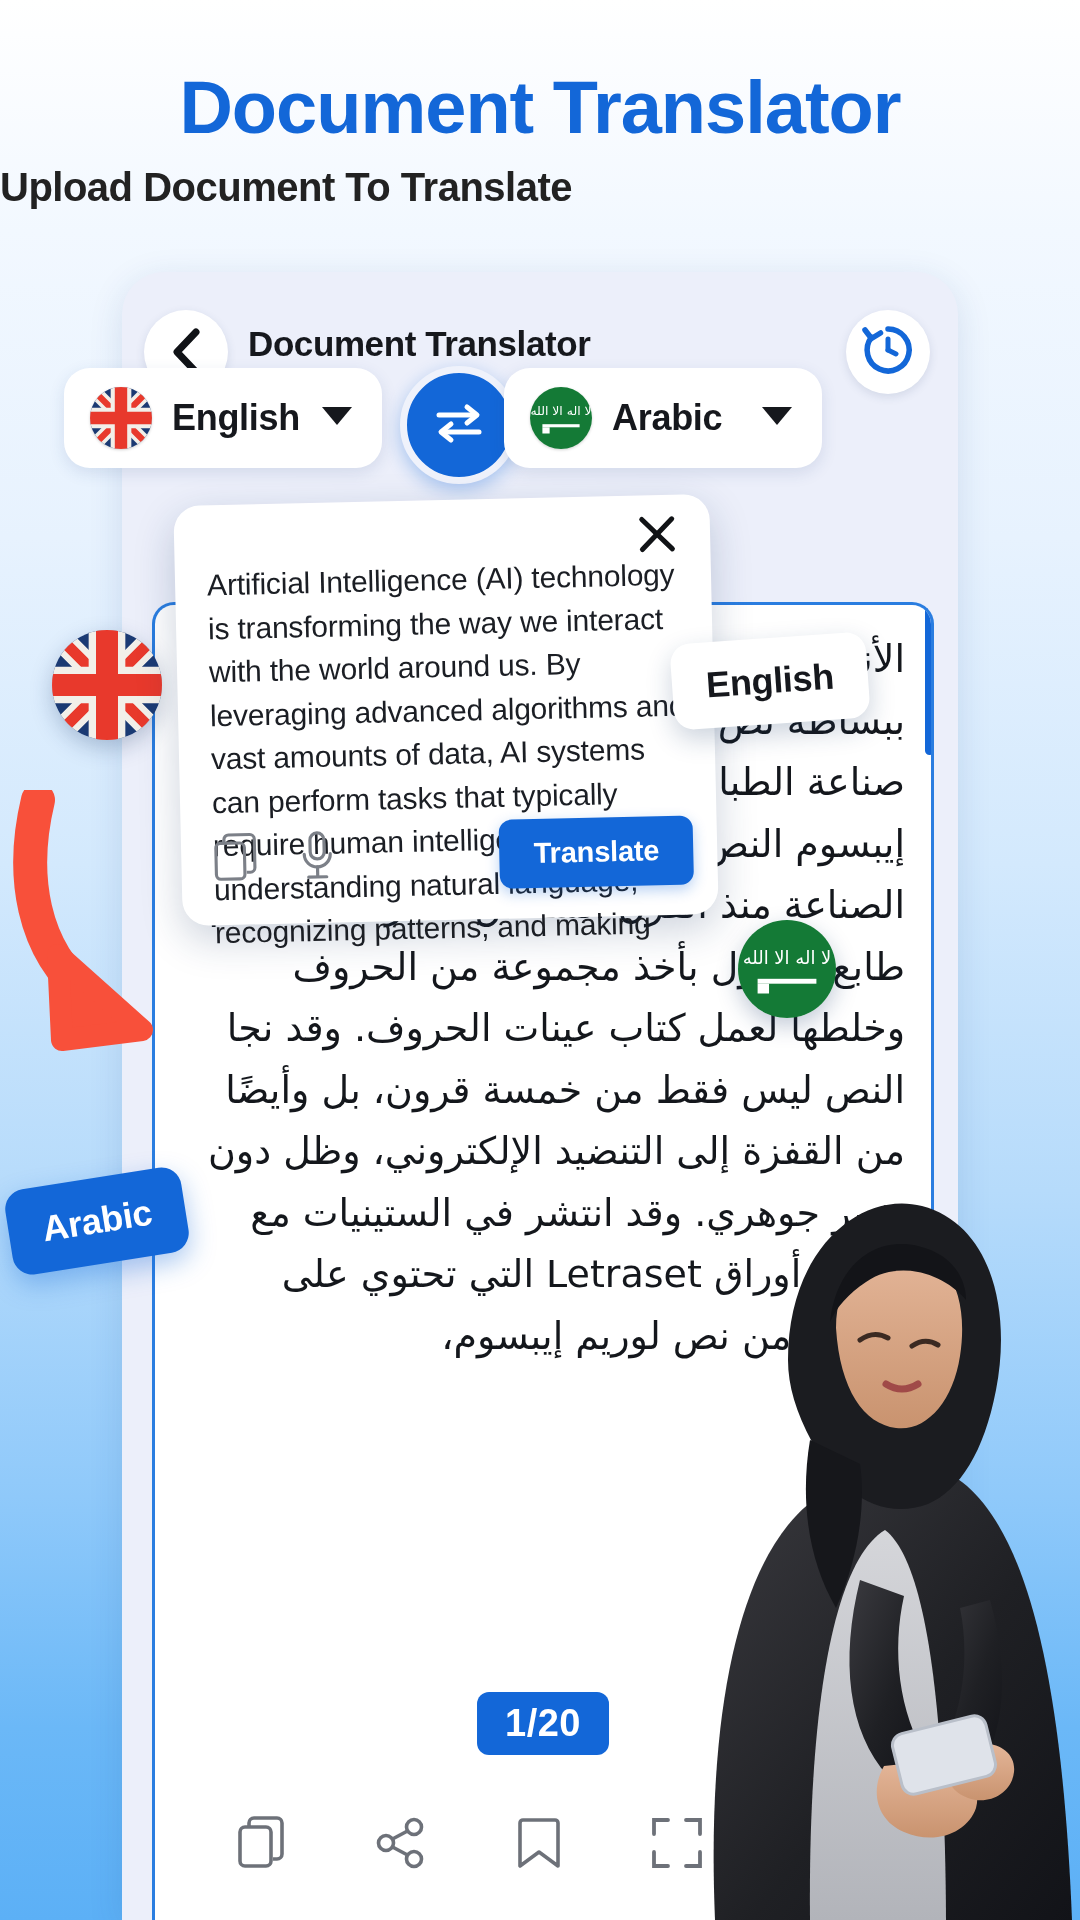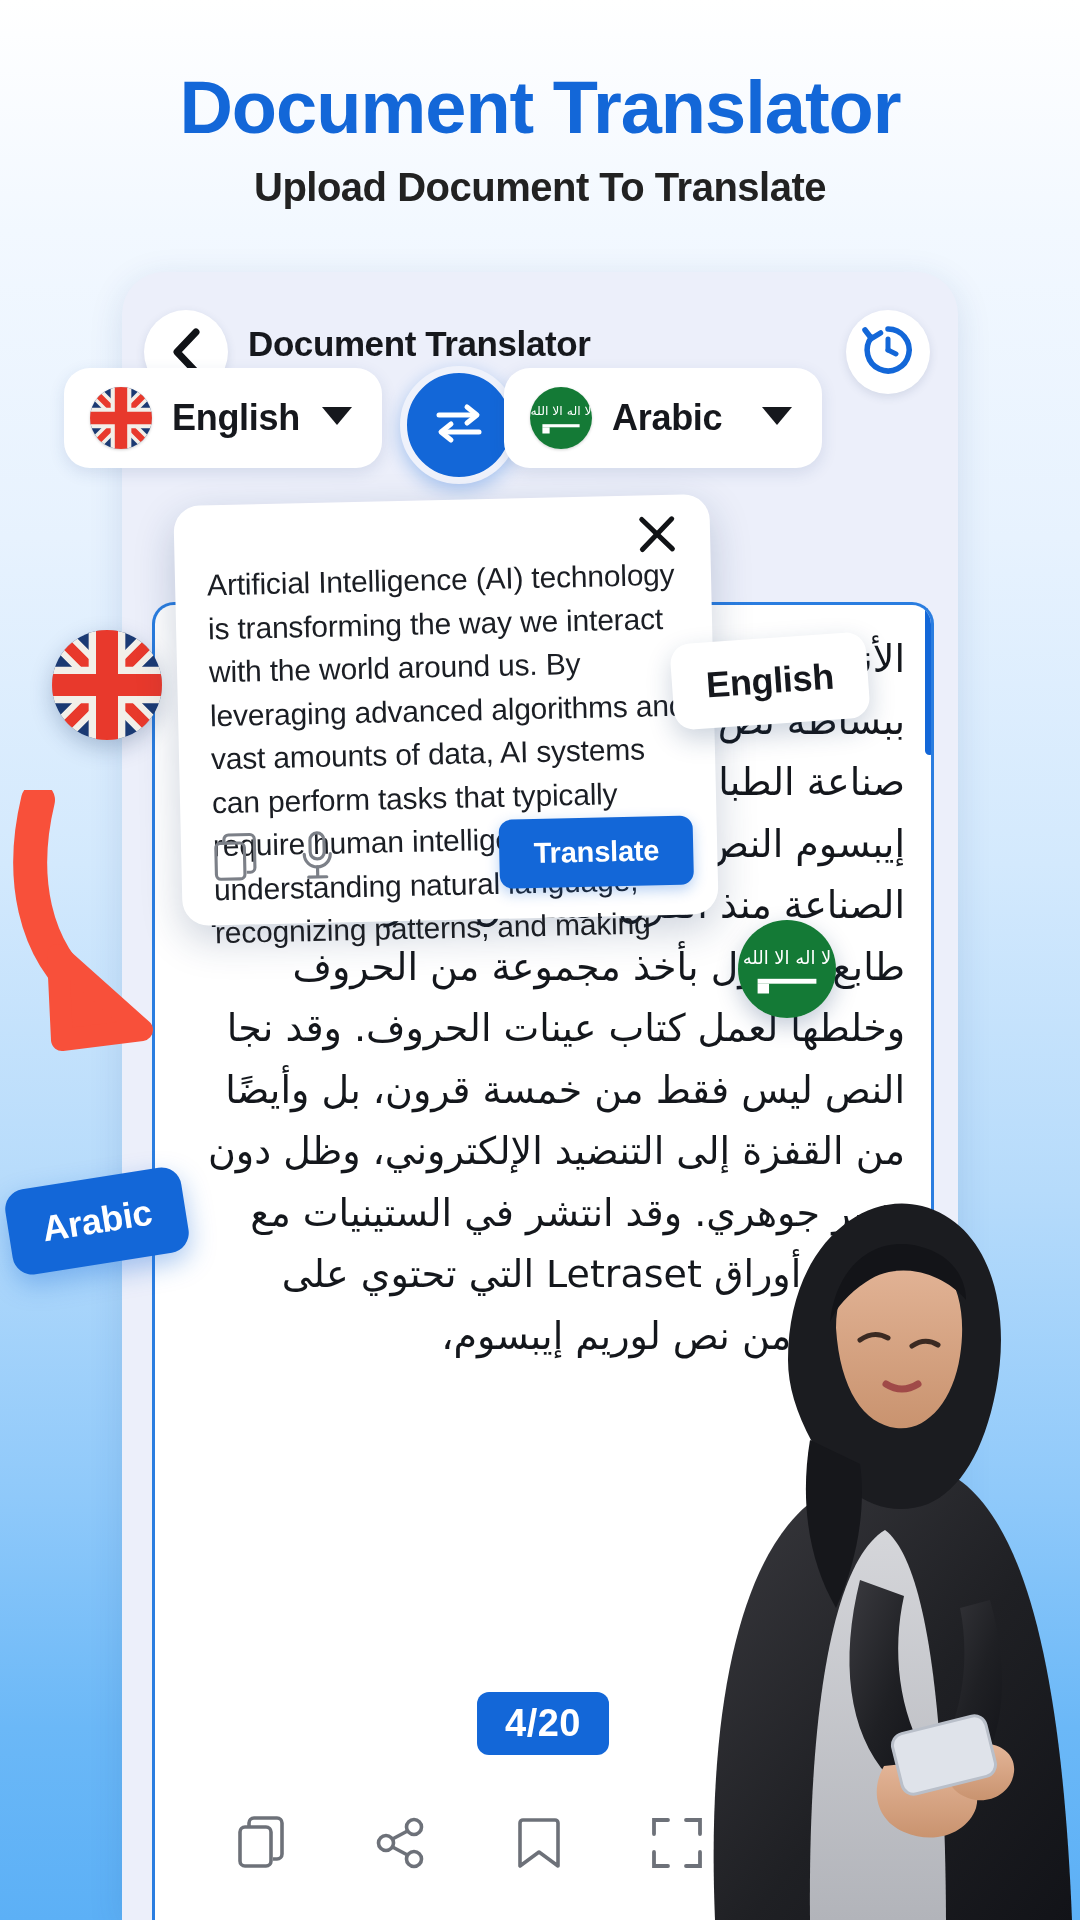--- a/index.html
+++ b/index.html
@@ -10,21 +10,21 @@
   }
   .root{position:absolute;inset:0;}
 
   
   .headline{
     position:absolute;top:68px;left:0;width:1080px;text-align:center;
     font-size:74px;font-weight:bold;color:#1367d8;letter-spacing:-1px;
     line-height:1.08;
   }
   .subhead{
-    position:absolute;top:165px;left:0;width:1080px;text-align:center;
+    position:absolute;top:165px;left:0;width:1080px;
     font-size:40px;font-weight:bold;color:#222222;letter-spacing:-0.5px;
   }
 
   
   .phone{
     position:absolute;left:122px;top:272px;width:836px;height:1648px;
     background:#eceffa;border-radius:42px 42px 0 0;
     box-shadow:0 8px 34px rgba(30,70,130,.13);
     overflow:hidden;
   }
@@ -181,21 +181,21 @@
             <line x1="29" y1="18" x2="29" y2="29" stroke="#1367d8" stroke-width="5" stroke-linecap="round"></line>
             <line x1="29" y1="29" x2="37" y2="33" stroke="#1367d8" stroke-width="5" stroke-linecap="round"></line>
           </svg>
         </span>
       </div>
     </div>
 
     <div class="doc-page">
       <div class="arabic-body">الأنماط وإجراء. إن نص لوريم إيبسوم هو ببساطة نص شكلي غير رسمي يستخدم في صناعة الطباعة والتنضيد. وقد كان نص لوريم إيبسوم النص الشكلي القياسي في هذه الصناعة منذ القرن السادس عشر، عندما قام طابع مجهول بأخذ مجموعة من الحروف وخلطها لعمل كتاب عينات الحروف. وقد نجا النص ليس فقط من خمسة قرون، بل وأيضًا من القفزة إلى التنضيد الإلكتروني، وظل دون تغيير جوهري. وقد انتشر في الستينيات مع إصدار أوراق Letraset التي تحتوي على مقاطع من نص لوريم إيبسوم،</div>
       <div class="scroll-thumb"></div>
-      <div class="page-badge">4/20</div>
+      <div class="page-badge">1/20</div>
       <div class="doc-toolbar">
         <span class="ticon">
           <svg width="50" height="54" viewBox="0 0 50 54">
             <rect x="3" y="11" width="31" height="39" rx="5" fill="none" stroke="#6b6f77" stroke-width="3.6"></rect>
             <path d="M12 11 V7 a5 5 0 0 1 5-5 h23 a5 5 0 0 1 5 5 v31 a5 5 0 0 1-5 5 h-4" fill="none" stroke="#6b6f77" stroke-width="3.6"></path>
           </svg>
         </span>
         <span class="ticon">
           <svg width="54" height="54" viewBox="0 0 54 54">
             <circle cx="40" cy="11" r="7.5" fill="none" stroke="#6b6f77" stroke-width="3.6"></circle>

